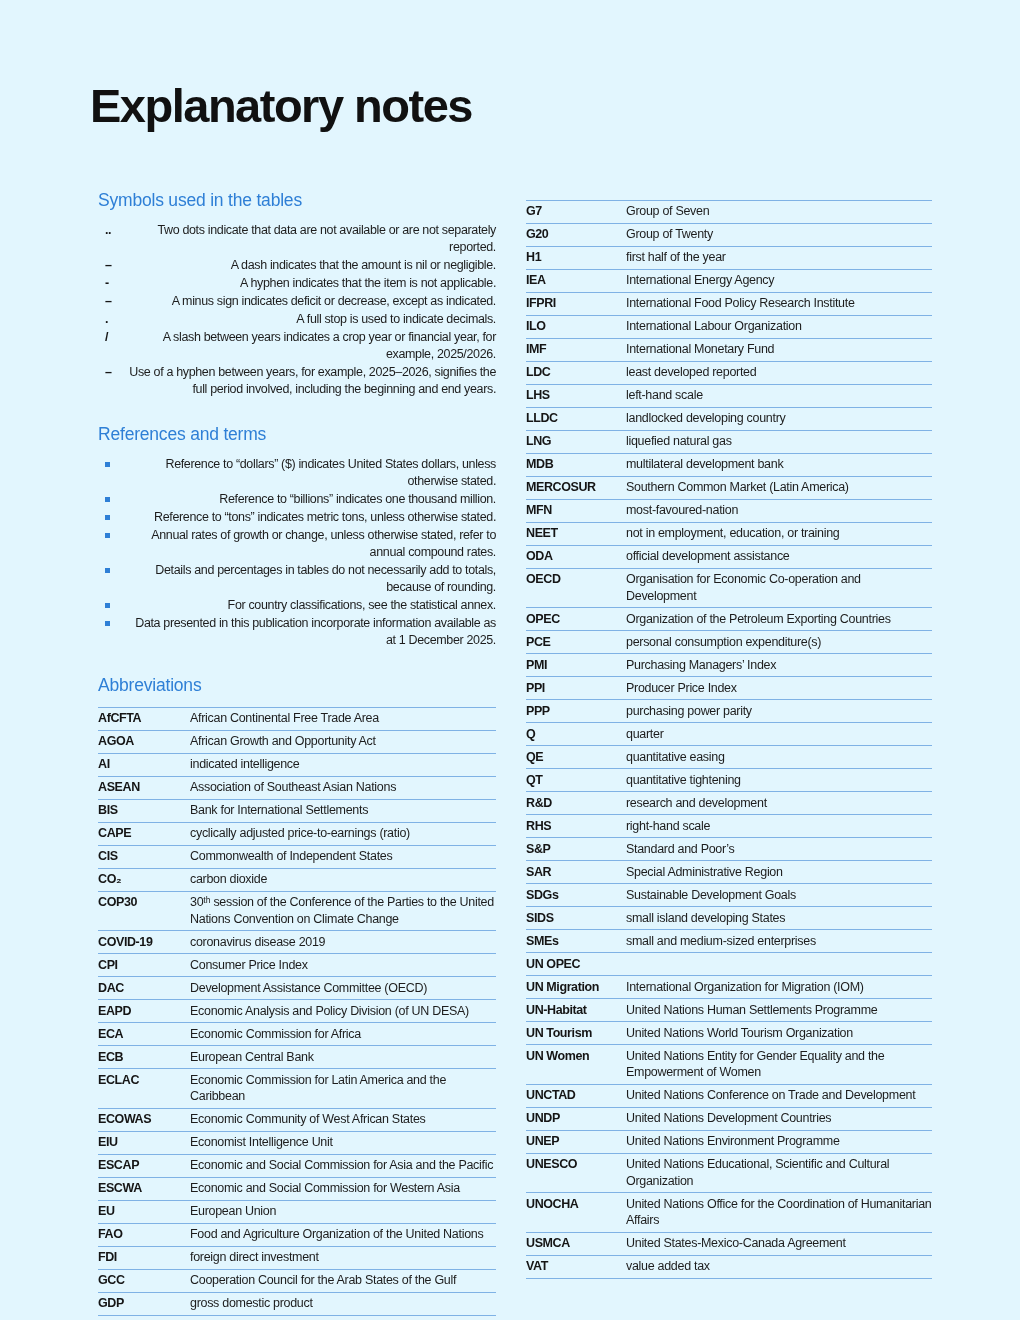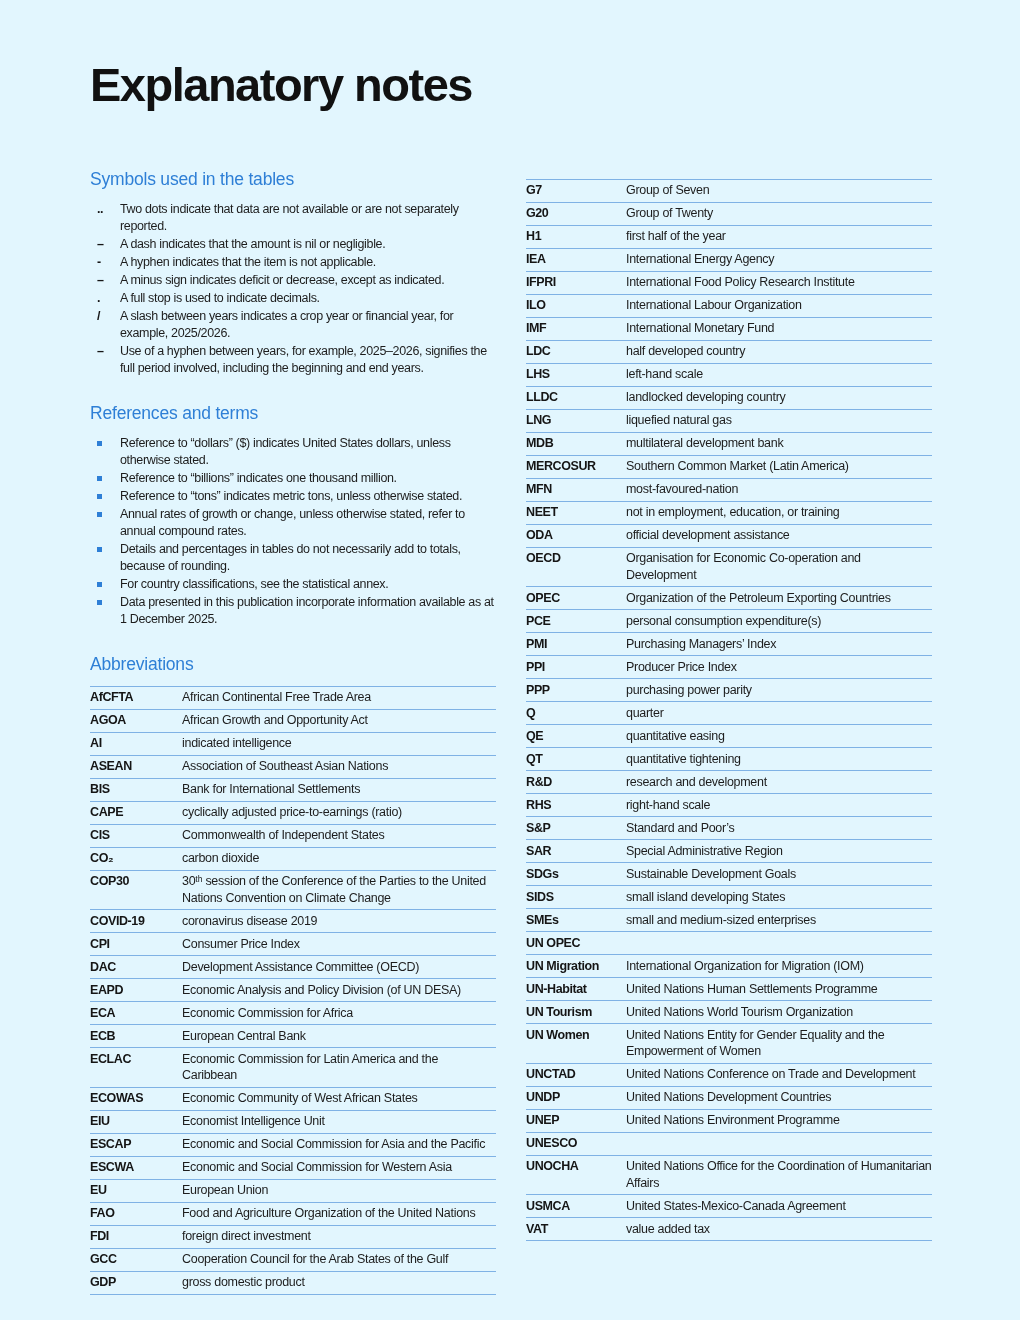--- a/index.html
+++ b/index.html
@@ -11,21 +11,21 @@
     width: 1020px;
     height: 1320px;
     overflow: hidden;
     font-family: "Liberation Sans", "DejaVu Sans", sans-serif;
     color: #1d1d1d;
   }
   .page {
     box-sizing: border-box;
     width: 1020px;
     height: 1320px;
-    padding: 33px 88px 0 90px;
+    padding: 54px 88px 0 90px;
     border-radius: 10px;
   }
   .doc-title {
     font-size: 47px;
     font-weight: 700;
     letter-spacing: -1.5px;
     color: #111111;
     margin: 26px 0 58px 0;
     line-height: 1.1;
   }
@@ -38,42 +38,42 @@
     flex: 1 1 0;
     min-width: 0;
   }
   .section-heading {
     color: #2e7fd6;
     font-size: 17.5px;
     font-weight: 400;
     letter-spacing: -0.2px;
     margin: 0 0 11px 0;
   }
-  section { margin: 0 0 26px 0; }
+  section { margin: 0 0 26px 8px; }
   
   ul.plain {
     list-style: none;
     margin: 0;
     padding: 0;
     font-size: 12.5px;
     line-height: 17px;
     letter-spacing: -0.35px;
   }
   ul.plain li {
     display: flex;
     margin: 0 0 1px 0;
   }
   .sym {
     flex: 0 0 30px;
     padding-left: 7px;
     box-sizing: border-box;
     font-weight: 700;
     color: #161616;
   }
-  .sym-text { flex: 1; }
+  .sym-text { flex: 1; text-align: right; }
   
   .bullet {
     flex: 0 0 5px;
     width: 5px;
     height: 5px;
     background: #2e7fd6;
     margin: 6px 18px 0 7px;
   }
   
   .abbr-table {
@@ -356,21 +356,21 @@
             <span class="abbr-def">International Labour Organization</span>
           </div>
 
           <div class="abbr-row">
             <span class="abbr-term">IMF</span>
             <span class="abbr-def">International Monetary Fund</span>
           </div>
 
           <div class="abbr-row">
             <span class="abbr-term">LDC</span>
-            <span class="abbr-def">half developed country</span>
+            <span class="abbr-def">least developed reported</span>
           </div>
 
           <div class="abbr-row">
             <span class="abbr-term">LHS</span>
             <span class="abbr-def">left-hand scale</span>
           </div>
 
           <div class="abbr-row">
             <span class="abbr-term">LLDC</span>
             <span class="abbr-def">landlocked developing country</span>
@@ -521,20 +521,21 @@
           </div>
 
 
           <div class="abbr-row">
             <span class="abbr-term">UNEP</span>
             <span class="abbr-def">United Nations Environment Programme</span>
           </div>
 
           <div class="abbr-row">
             <span class="abbr-term">UNESCO</span>
+            <span class="abbr-def">United Nations Educational, Scientific and Cultural Organization</span>
           </div>
 
           <div class="abbr-row">
             <span class="abbr-term">UNOCHA</span>
             <span class="abbr-def">United Nations Office for the Coordination of Humanitarian Affairs</span>
           </div>
 
           <div class="abbr-row">
             <span class="abbr-term">USMCA</span>
             <span class="abbr-def">United States-Mexico-Canada Agreement</span>

